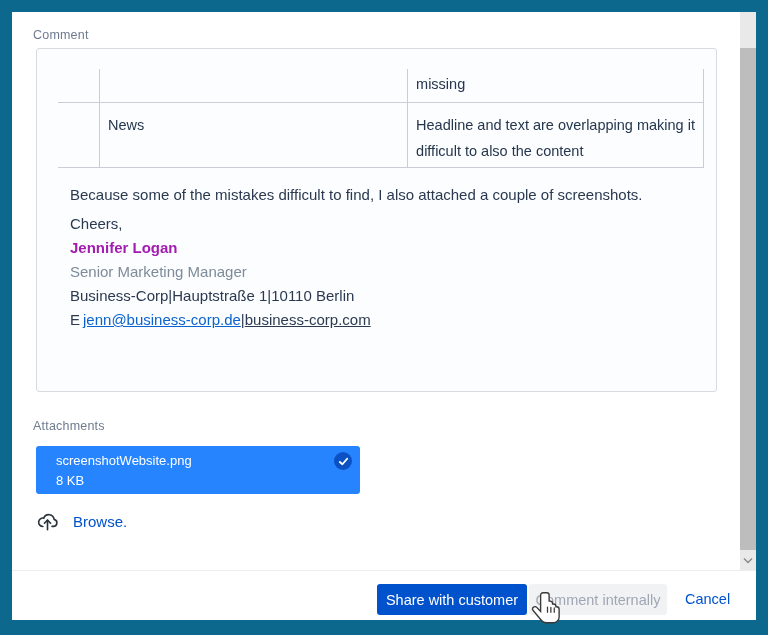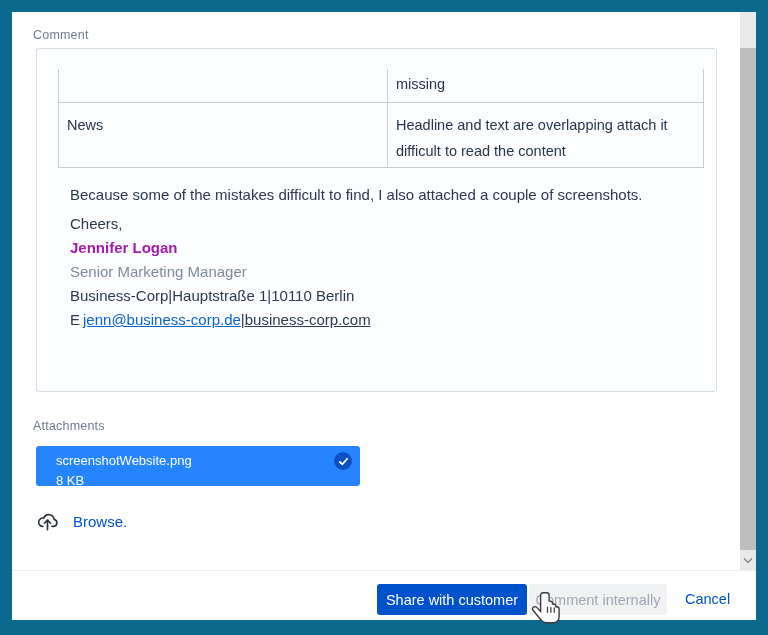--- a/index.html
+++ b/index.html
@@ -28,31 +28,31 @@
   .row { display:flex; border-bottom:1px solid #c9ced6; }
   .cell {
     border-right:1px solid #c9ced6; font-size:14.5px; color:#25364d;
     line-height:26px; padding:0 8px; overflow:hidden;
   }
   .row .cell:first-child { border-left:1px solid #c9ced6; }
   .row1 { height:34px; }
   .row1 .cell { padding-top:4px; line-height:22px; }
   .row2 { height:65px; }
   .row2 .cell { padding-top:9px; }
-  .c1 { width:330px; }
+  .c1 { width:330px;margin-left:41px; }
   .c2 { width:316px; }
   .pline { position:absolute; left:33px; font-size:15px; color:#2a3950; white-space:nowrap; }
   .sig-name { font-weight:bold; color:#a21caf; }
   .sig-title { color:#7e8b9a; }
   a.lnk { color:#0052cc; text-decoration:none; cursor:pointer; }
   a.lnk-u { color:#0b63ce; text-decoration:underline; cursor:pointer; }
   a.lnk-dark { color:#2c3b4f; text-decoration:underline; cursor:pointer; }
   
   .att-card {
-    position:absolute; left:24px; top:434px; width:324px; height:40px;
+    position:absolute; left:24px; top:434px; width:324px; height:48px;
     background:#2684ff; border-radius:3px; color:#fff; cursor:pointer;
   }
   .att-name { position:absolute; left:20px; top:7px;  font-size:13px; }
   .att-size { position:absolute; left:20px; top:27px; font-size:13px; }
   .att-badge {
     position:absolute; right:8px; top:6px; width:18px; height:18px;
     border-radius:50%; background:#0c51c4; color:#fff;
     display:flex; align-items:center; justify-content:center;
   }
   .drop-row { position:absolute; left:24px; top:498px; display:flex; align-items:center; font-size:15px; color:#202d3d; }
@@ -88,21 +88,21 @@
   <div class="label-sm" style="left:21px; top:16px;">Comment</div>
 
   <div class="comment-box">
     <div class="tbl">
       <div class="row row1">
         <div class="cell c1"></div>
         <div class="cell c2">missing</div>
       </div>
       <div class="row row2">
         <div class="cell c1">News</div>
-        <div class="cell c2" style="white-space:normal;">Headline and text are overlapping attach it difficult to read the content</div>
+        <div class="cell c2" style="white-space:normal;">Headline and text are overlapping making it difficult to also the content</div>
       </div>
     </div>
 
     <div class="pline" style="top:137px;">Because some of the mistakes difficult to find, I also attached a couple of screenshots.</div>
     <div class="pline" style="top:166px;">Cheers,</div>
     <div class="pline sig-name" style="top:190px;">Jennifer Logan</div>
     <div class="pline sig-title" style="top:214px;">Senior Marketing Manager</div>
     <div class="pline" style="top:238px;">Business-Corp|Hauptstraße 1|10110 Berlin</div>
     <div class="pline" style="top:262px;"><span>E</span><span style="display:inline-block;width:3px;"></span><a class="lnk-u">jenn@business-corp.de</a><span>|</span><a class="lnk-dark">business-corp.com</a>
     </div>

